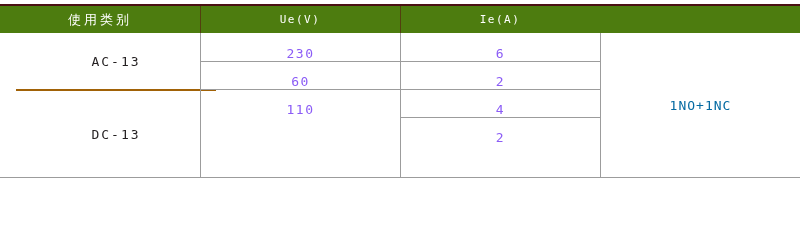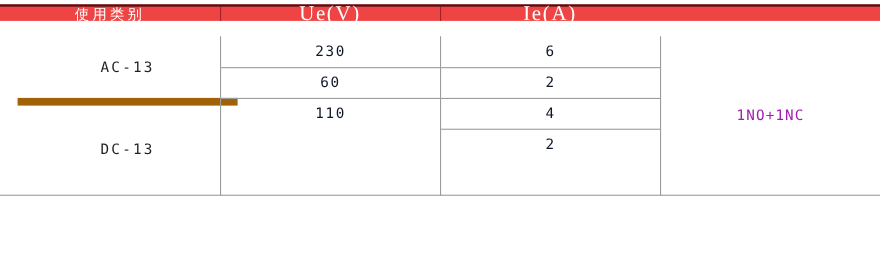--- a/index.html
+++ b/index.html
@@ -20,38 +20,37 @@
     height: 185px;
     box-sizing: border-box;
   }
 
   
   .table-header {
     position: absolute;
     left: 0;
     top: 4px;
     width: 800px;
-    height: 15px;
-    background: #ef4444;
+    height: 29px;
+    background: #4d7c0f;
     border-top: 2px solid #4a1013;
     box-sizing: border-box;
     display: flex;
   }
   .header-cell {
     width: 200px;
     height: 100%;
     display: flex;
     align-items: center;
     justify-content: center;
     color: #ffffff;
-    font-size: 19px;
+    font-size: 11px;
     letter-spacing: 1.5px;
     box-sizing: border-box;
     position: relative;
-    font-family: Liberation Serif, serif;
   }
   .header-cell.cjk {
     font-family: "DejaVu Sans", "Liberation Sans", sans-serif;
     font-size: 13px;
     letter-spacing: 3px;
   }
   .header-cell.sep::before {
     content: "";
     position: absolute;
     left: 0;
@@ -86,42 +85,42 @@
   .group-cell {
     display: flex;
     align-items: center;
     justify-content: center;
     box-sizing: border-box;
     font-size: 13px;
     color: #231f20;
     letter-spacing: 2px;
   }
   .group-ac { height: 56px; }
-  .group-dc { height: 88px; border-top: 7px solid #a16207; }
+  .group-dc { height: 88px; border-top: 2px solid #a16207; }
 
   
   .value-cell {
     height: 28px;
     display: flex;
-    align-items: center;
+    align-items: flex-end;
     justify-content: center;
     box-sizing: border-box;
     font-size: 13px;
-    color: #0f172a;
+    color: #8b5cf6;
     letter-spacing: 1.5px;
   }
   .value-cell + .value-cell { border-top: 1px solid #9c9c9c; }
 
   .contacts-cell {
     height: 100%;
     display: flex;
     align-items: center;
     justify-content: center;
     font-size: 13px;
-    color: #a21caf;
+    color: #0369a1;
     letter-spacing: 1px;
     box-sizing: border-box;
   }
 
   
   .table-bottom-rule {
     position: absolute;
     left: 0;
     top: 177px;
     width: 800px;

